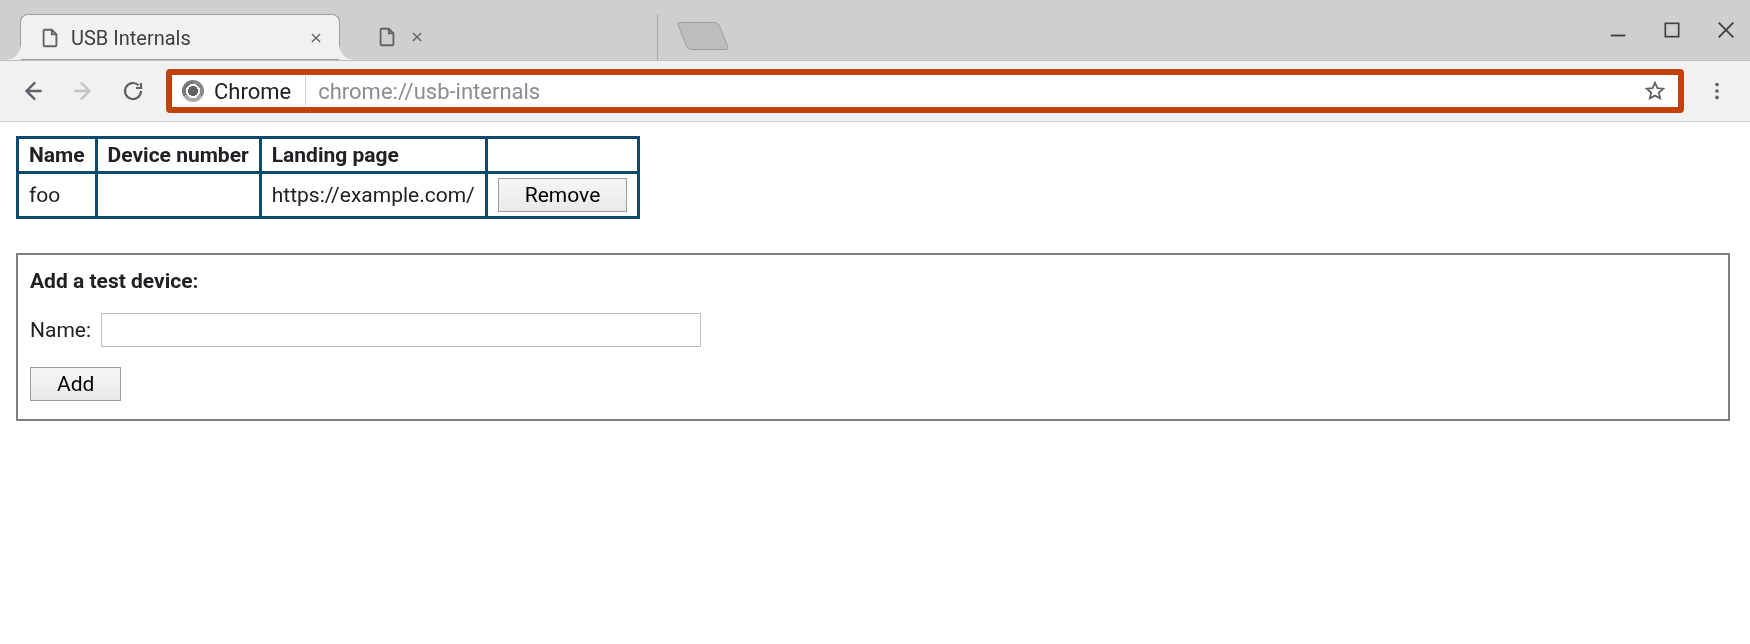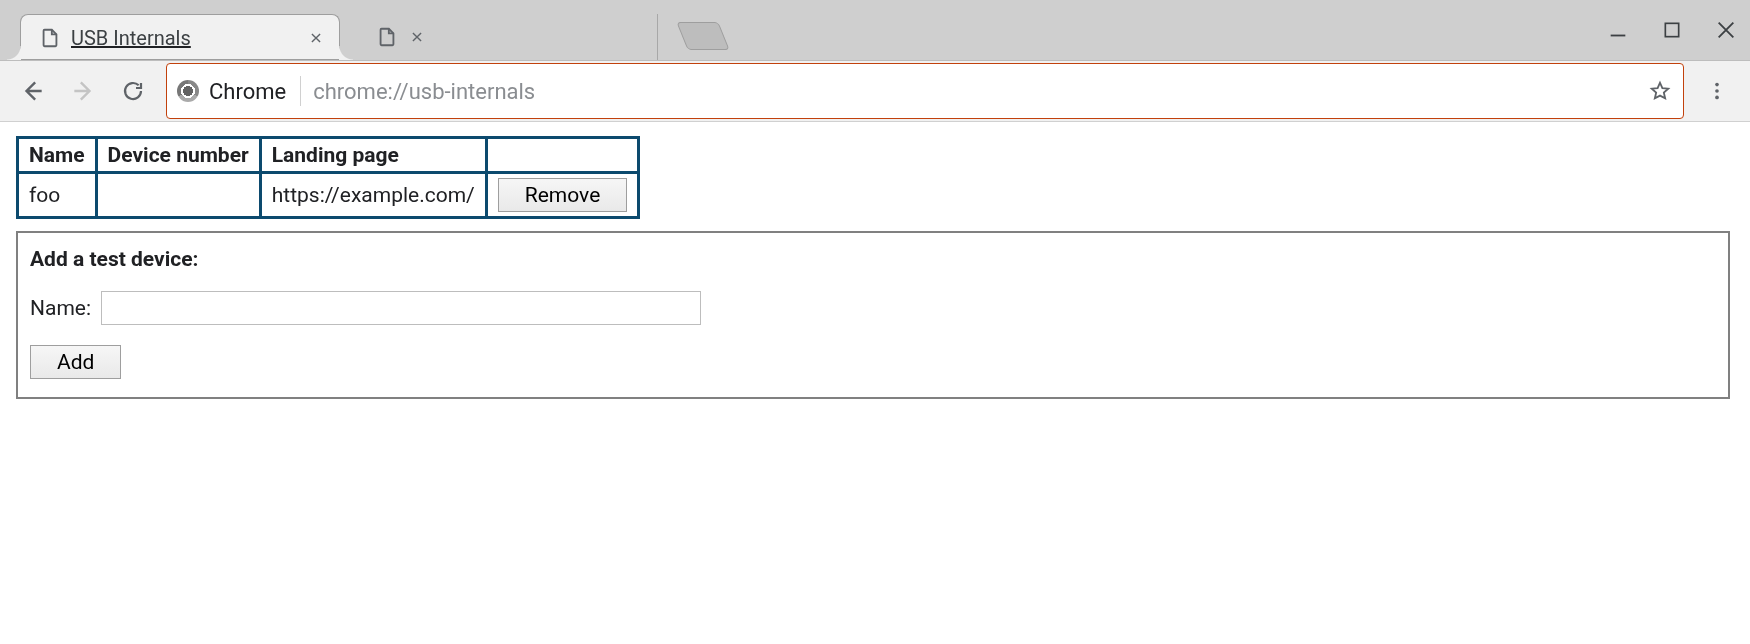--- a/index.html
+++ b/index.html
@@ -14,21 +14,20 @@
 
   
   .chrome-frame { width: 100%; }
   .tab-strip {
     background: #cfcfcf;
     height: 60px;
     display: flex;
     align-items: flex-end;
     padding-left: 20px;
     position: relative;
-    text-decoration: underline;
   }
   .tab {
     display: flex;
     align-items: center;
     gap: 10px;
     height: 46px;
     padding: 0 14px 0 18px;
     font-size: 20px;
     color: #3c4043;
     position: relative;
@@ -101,23 +100,23 @@
   }
   .nav-btn {
     width: 34px; height: 34px;
     display:flex; align-items:center; justify-content:center;
     color: #5f6368; cursor: pointer; border-radius: 50%;
   }
   .nav-btn.disabled { color: #c4c4c4; cursor: default; }
 
   .omnibox {
     flex: 1;
-    height: 56px;
+    height: 44px;
     background: #fff;
-    border: 1px solid #c2410c;
+    border: 6px solid #c2410c;
     border-radius: 4px;
     display: flex;
     align-items: center;
     padding: 0 10px;
     gap: 12px;
     font-size: 22px;
   }
   .omni-chip {
     color: #202124;
     padding-right: 14px;
@@ -161,21 +160,21 @@
     font: inherit;
     font-size: 21px;
     padding: 4px 26px;
     background: linear-gradient(#f6f6f6, #e9e9e9);
     border: 1px solid #9e9e9e;
     cursor: pointer;
     text-align: right;
   }
 
   .add-test-device {
-    margin-top: 12px;
+    margin-top: 34px;
     border: 2px solid #808080;
     padding: 14px 12px 18px;
     width: calc(100% - 4px);
   }
   .add-test-device .legend {
     font-weight: 700;
     margin-bottom: 14px;
   }
   .form-row {
     display: flex;

